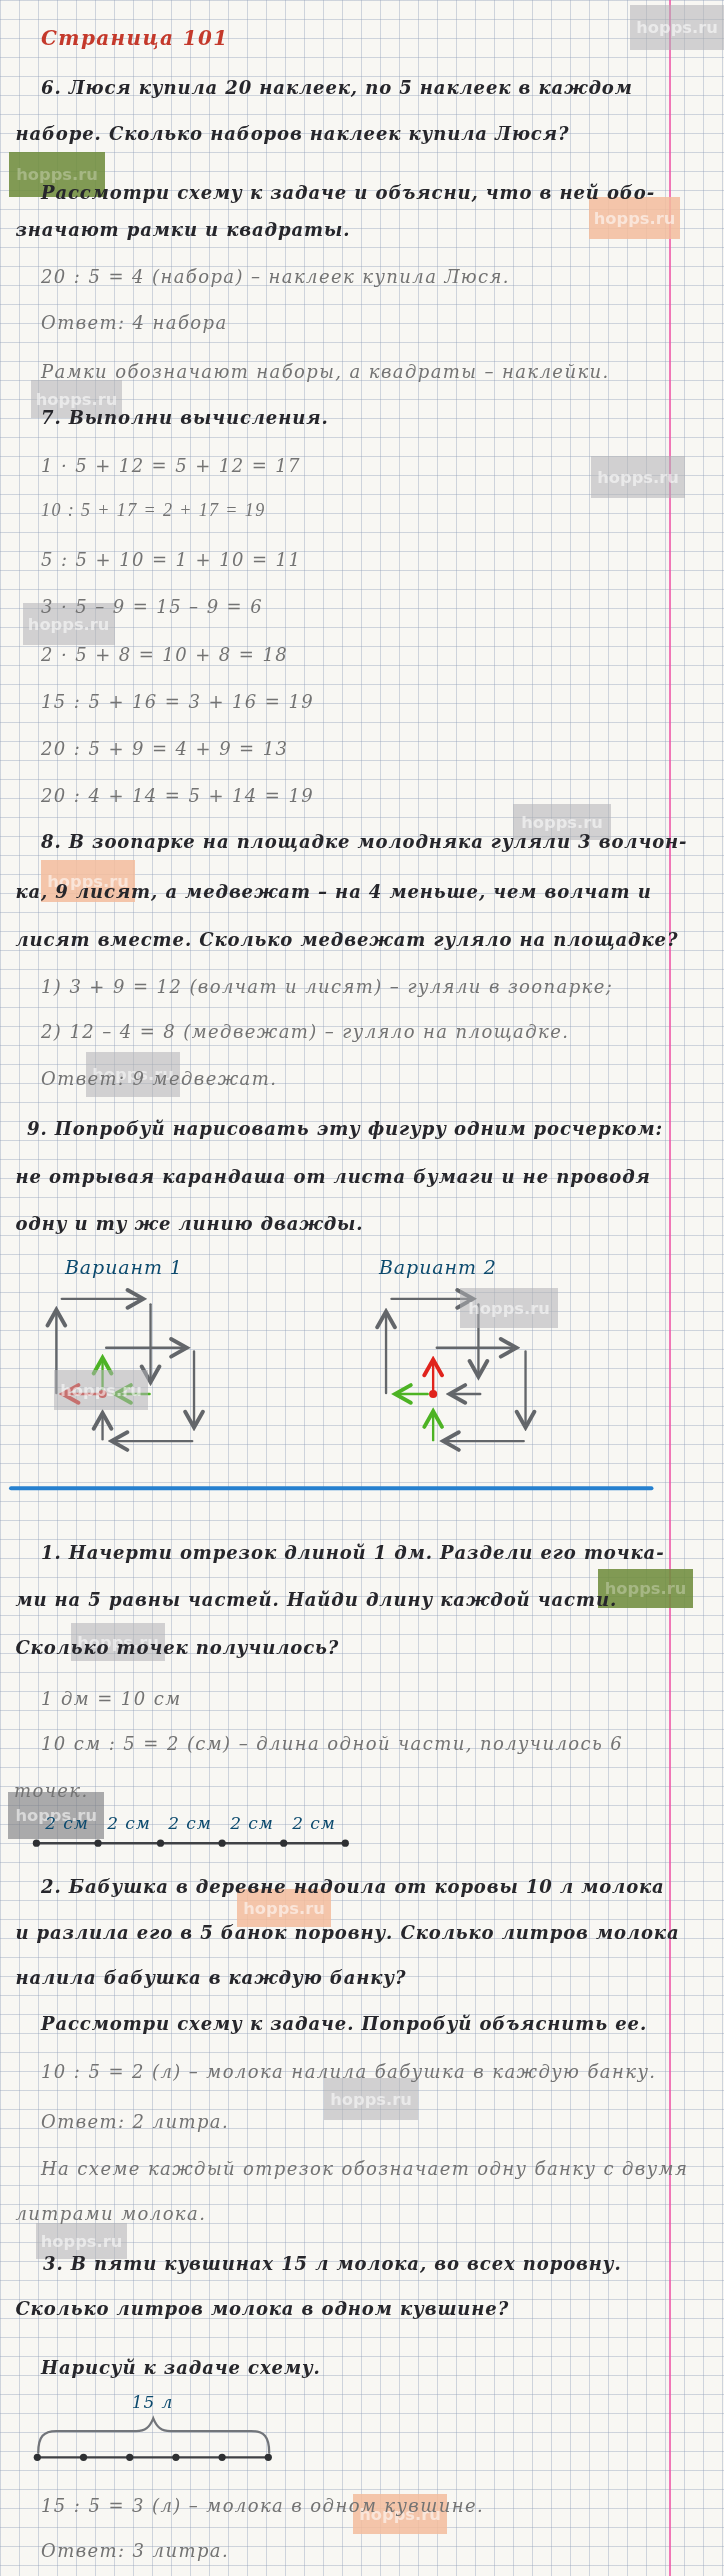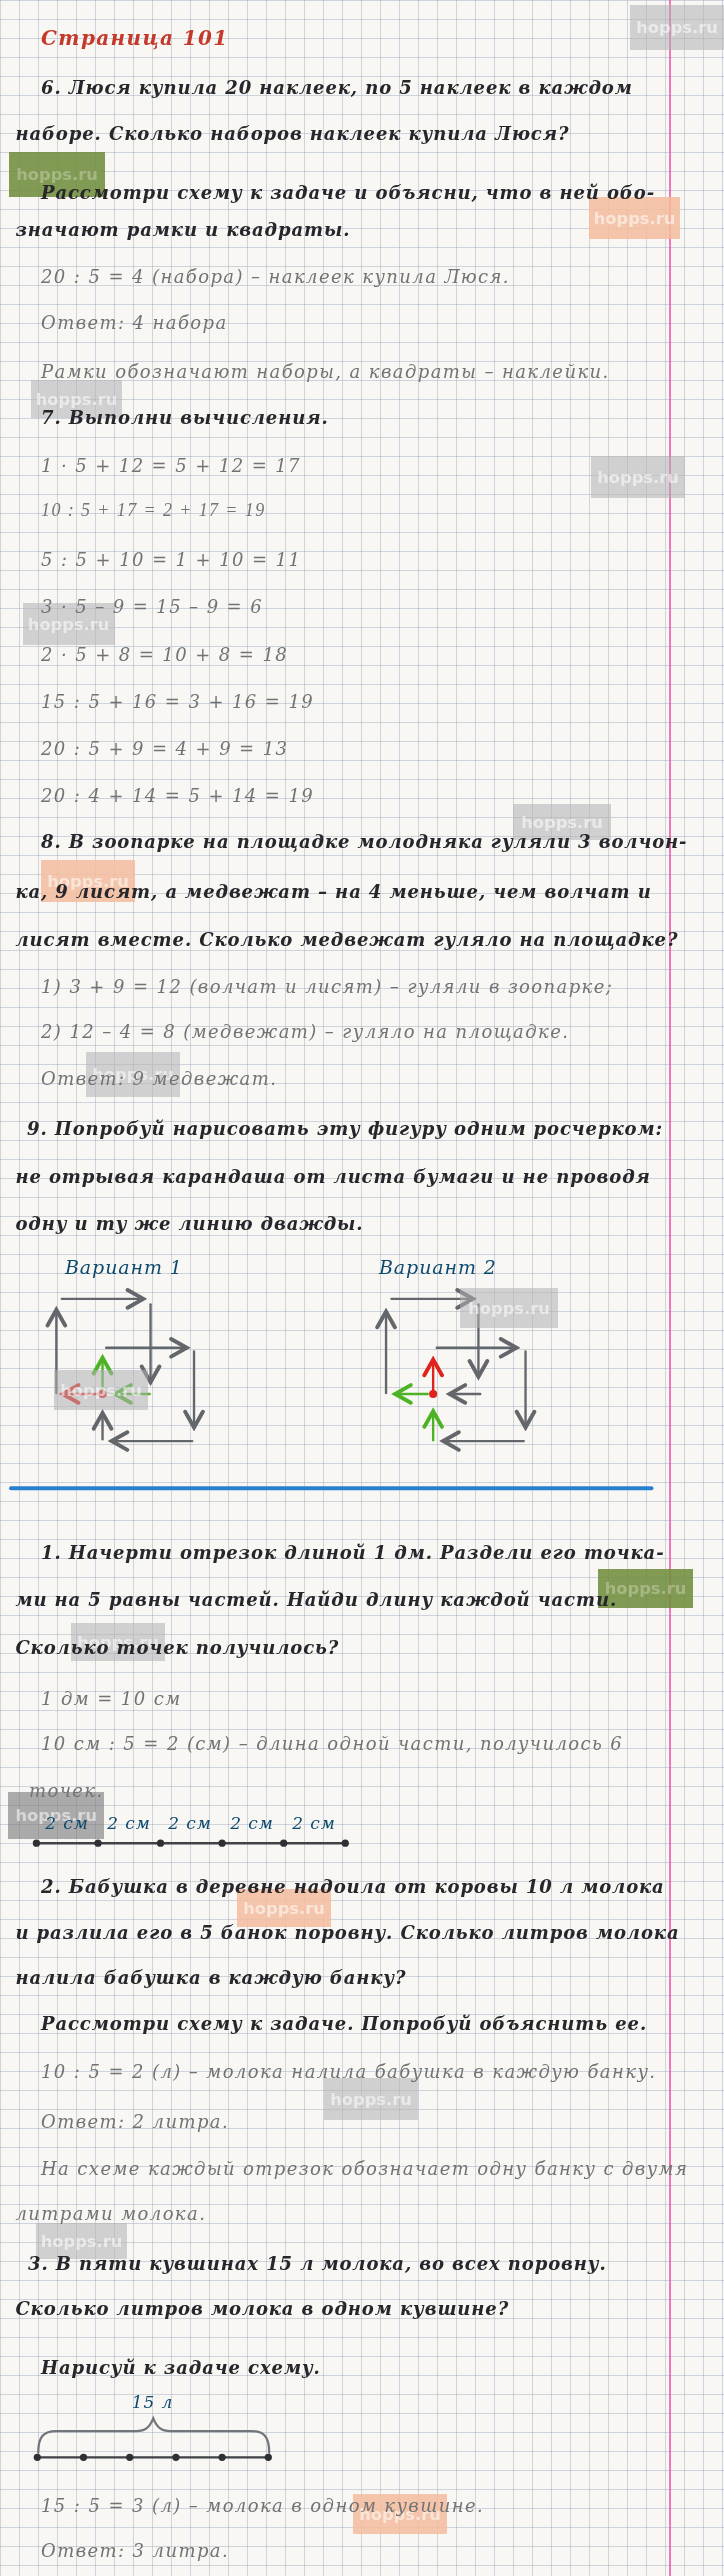--- a/index.html
+++ b/index.html
@@ -129,30 +129,30 @@
     <div class="line c-blue" style="left: 41px; top: 1031px;">2) 12 – 4 = 8 (медвежат) – гуляло на площадке.</div>
     <div class="line c-blue" style="left: 41px; top: 1078px;">Ответ: 9 медвежат.</div>
     <div class="line c-black" style="left: 27px; top: 1128px;">9. Попробуй нарисовать эту фигуру одним росчерком:</div>
     <div class="line c-black" style="left: 15.4px; top: 1176px;">не отрывая карандаша от листа бумаги и не проводя</div>
     <div class="line c-black" style="left: 15.4px; top: 1223px;">одну и ту же линию дважды.</div>
     <div class="line c-black" style="left: 41px; top: 1552px;">1. Начерти отрезок длиной 1 дм. Раздели его точка-</div>
     <div class="line c-black" style="left: 15.4px; top: 1599px;">ми на 5 равны частей. Найди длину каждой части.</div>
     <div class="line c-black" style="left: 15.4px; top: 1647px;">Сколько точек получилось?</div>
     <div class="line c-blue" style="left: 41px; top: 1698px;">1 дм = 10 см</div>
     <div class="line c-blue" style="left: 41px; top: 1743px;">10 см : 5 = 2 (см) – длина одной части, получилось 6</div>
-    <div class="line c-blue" style="left: 29px; top: 1790px; font-style: italic;">точек.</div>
+    <div class="line c-blue" style="left: 14px; top: 1790px; font-style: italic;">точек.</div>
     <div class="line c-black" style="left: 41px; top: 1886px;">2. Бабушка в деревне надоила от коровы 10 л молока</div>
     <div class="line c-black" style="left: 15.4px; top: 1932px;">и разлила его в 5 банок поровну. Сколько литров молока</div>
     <div class="line c-black" style="left: 15.4px; top: 1977px;">налила бабушка в каждую банку?</div>
     <div class="line c-black" style="left: 41px; top: 2023px;">Рассмотри схему к задаче. Попробуй объяснить ее.</div>
     <div class="line c-blue" style="left: 41px; top: 2071px;">10 : 5 = 2 (л) – молока налила бабушка в каждую банку.</div>
     <div class="line c-blue" style="left: 41px; top: 2121px;">Ответ: 2 литра.</div>
     <div class="line c-blue" style="left: 41px; top: 2168px;">На схеме каждый отрезок обозначает одну банку с двумя</div>
     <div class="line c-blue" style="left: 15.4px; top: 2213px;">литрами молока.</div>
-    <div class="line c-black" style="left: 28px; top: 2263px;">3. В пяти кувшинах 15 л молока, во всех поровну.</div>
+    <div class="line c-black" style="left: 43px; top: 2263px;">3. В пяти кувшинах 15 л молока, во всех поровну.</div>
     <div class="line c-black" style="left: 15.4px; top: 2308px;">Сколько литров молока в одном кувшине?</div>
     <div class="line c-black" style="left: 41px; top: 2355px; margin-top: 12px;">Нарисуй к задаче схему.</div>
     <div class="line c-blue" style="left: 41px; top: 2505px;">15 : 5 = 3 (л) – молока в одном кувшине.</div>
     <div class="line c-blue" style="left: 41px; top: 2550px;">Ответ: 3 литра.</div>
   </div>
 <div id="watermarks">
     <div class="wm wm-gray" style="left: 630px; top: 5.4px; width: 94px; height: 45px;">hopps.ru</div>
     <div class="wm wm-green" style="left: 9px; top: 152px; width: 96px; height: 45px;">hopps.ru</div>
     <div class="wm wm-salmon" style="left: 589px; top: 197px; width: 91px; height: 42px;">hopps.ru</div>
     <div class="wm wm-gray" style="left: 31px; top: 380px; width: 91px; height: 38px;">hopps.ru</div>

